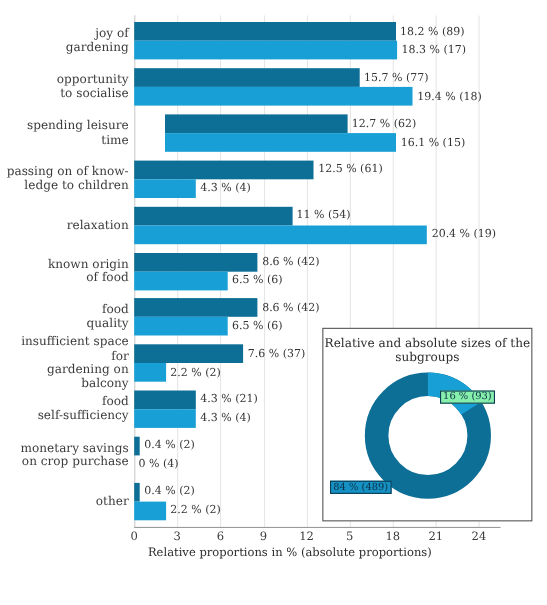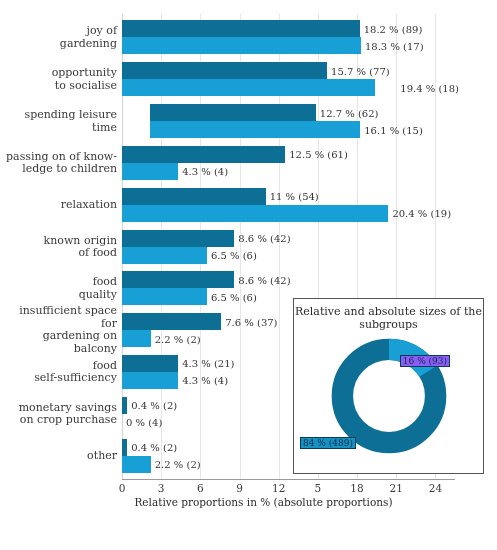--- a/index.html
+++ b/index.html
@@ -91,21 +91,21 @@
     text-align:center;font-size:11px;line-height:13px;color:#2b2b2b;
   }
   .donut-wrap{position:absolute;left:0;right:0;top:34px;height:134px;}
   .donut{
     position:absolute;left:50%;top:0;transform:translateX(-50%);
     width:126px;height:126px;
   }
   .donutlbl{
     position:absolute;
     font-size:9px;color:#0b2f44;
-    background:#8b5cf6;
+    background:#86efac;
     border:1px solid #0b3a52;
     padding:0 2px;
     white-space:nowrap;
   }
   .donutlbl.a{left:56%;top:22px;}
   .donutlbl.b{left:6px;top:104px;background:#1591c4;}
 </style>
 </head>
 <body>
 
@@ -158,21 +158,21 @@
             <span class="vlabel" style="left: 242.976px;">18.3 % (17)</span>
           </div>
         </div>
         <div class="cat" style="top: 48.2273px; height: 34px;">
           <div class="barrow" style="top: 0px; width: 333px;">
             <div class="bar dark" style="width: 205.024px;"></div>
             <span class="vlabel" style="left: 209.024px;">15.7 % (77)</span>
           </div>
           <div class="barrow" style="top: 17px; width: 333px;">
             <div class="bar light" style="width: 253.341px;"></div>
-            <span class="vlabel" style="left: 257.341px; margin-left: 21px;">19.4 % (18)</span>
+            <span class="vlabel" style="left: 257.341px;">19.4 % (18)</span>
           </div>
         </div>
         <div class="cat" style="top: 90.0455px; height: 34px; margin-left: 28px;">
           <div class="barrow" style="top: 0px; width: 333px;">
             <div class="bar dark" style="width: 165.847px;"></div>
             <span class="vlabel" style="left: 169.847px;">12.7 % (62)</span>
           </div>
           <div class="barrow" style="top: 17px; width: 333px;">
             <div class="bar light" style="width: 210.247px;"></div>
             <span class="vlabel" style="left: 214.247px;">16.1 % (15)</span>

